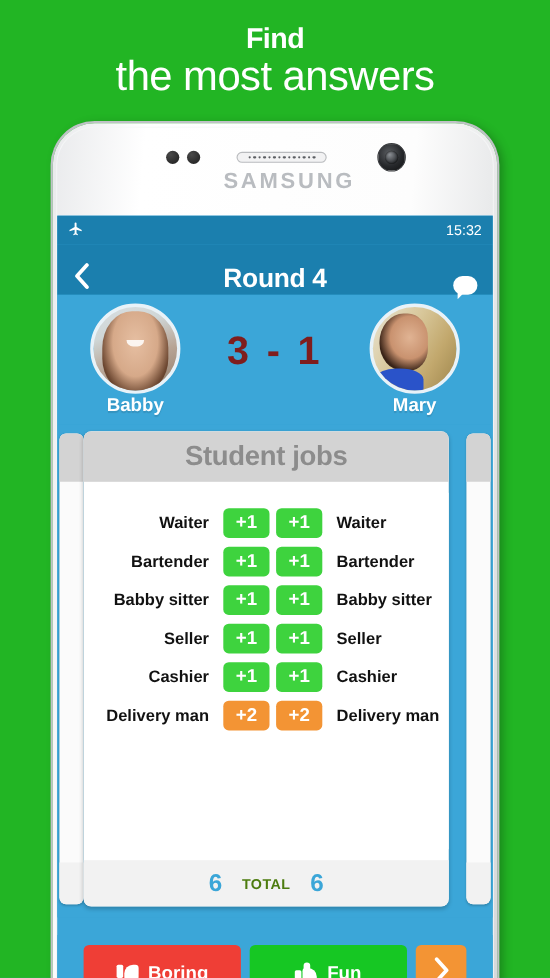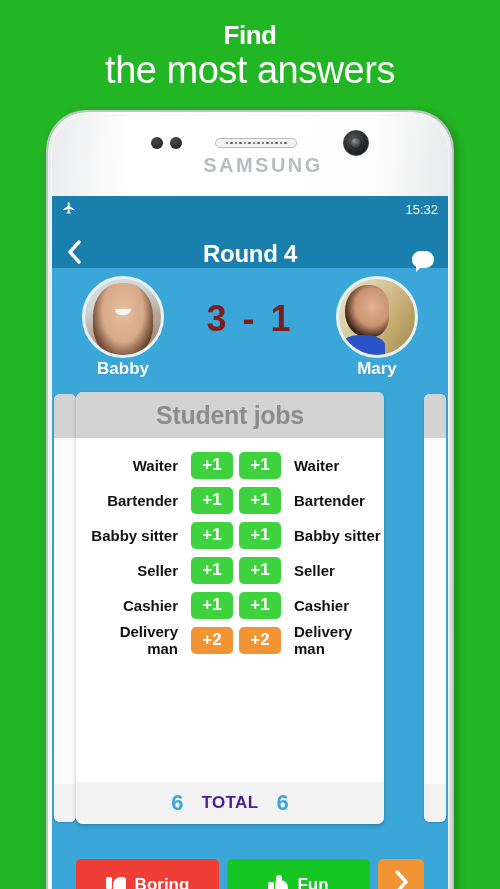--- a/index.html
+++ b/index.html
@@ -197,25 +197,26 @@
   }
   .side-card::after {
     content: ""; position: absolute; bottom: 0; left: 0; right: 0; height: 38px;
     background: #f2f2f2; border-radius: 0 0 6px 6px;
   }
   .side-left { left: 2px; }
   .side-right { right: 2px; }
 
   .card {
     position: absolute; left: 24px; top: 6px;
-    width: 308px; height: 432px;
+    width: 332px; height: 432px;
     background: #ffffff; border-radius: 7px;
     box-shadow: 0 2px 4px rgba(0,0,0,.22);
     display: flex; flex-direction: column;
     overflow: hidden;
+    gap: 10px;
   }
   .card-head {
     height: 46px; background: #d3d3d3;
     display: flex; align-items: center; justify-content: center;
     color: #8c8c8c; font-size: 25px; font-weight: bold; letter-spacing: -0.3px;
   }
   .card-body { flex: 1; padding-top: 10px; background: #ffffff; margin-left: 12px; }
   .arow {
     display: flex; align-items: center; height: 34px; margin-bottom: 1px;
   }
@@ -234,21 +235,21 @@
     margin: 0 3px;
   }
   .pts.g { background: #3ed33e; }
   .pts.o { background: #f39434; }
 
   .card-foot {
     height: 42px; background: #f2f2f2;
     display: flex; align-items: center; justify-content: center; gap: 18px;
   }
   .tot-num { color: #3ba6d8; font-size: 22px; font-weight: bold; }
-  .tot-lbl { color: #4c1d95; font-size: 17px; font-weight: bold; letter-spacing: .4px; }
+  .tot-lbl { color: #4d7c0f; font-size: 13px; font-weight: bold; letter-spacing: .4px; }
 
   
   .actions {
     position: absolute; left: 0; bottom: 0;
     width: 396px; height: 62px; background: #3ba6d8;
     display: flex; align-items: center; gap: 8px;
     padding: 8px 24px 0 24px;
   }
   .btn {
     height: 52px; border-radius: 5px;

